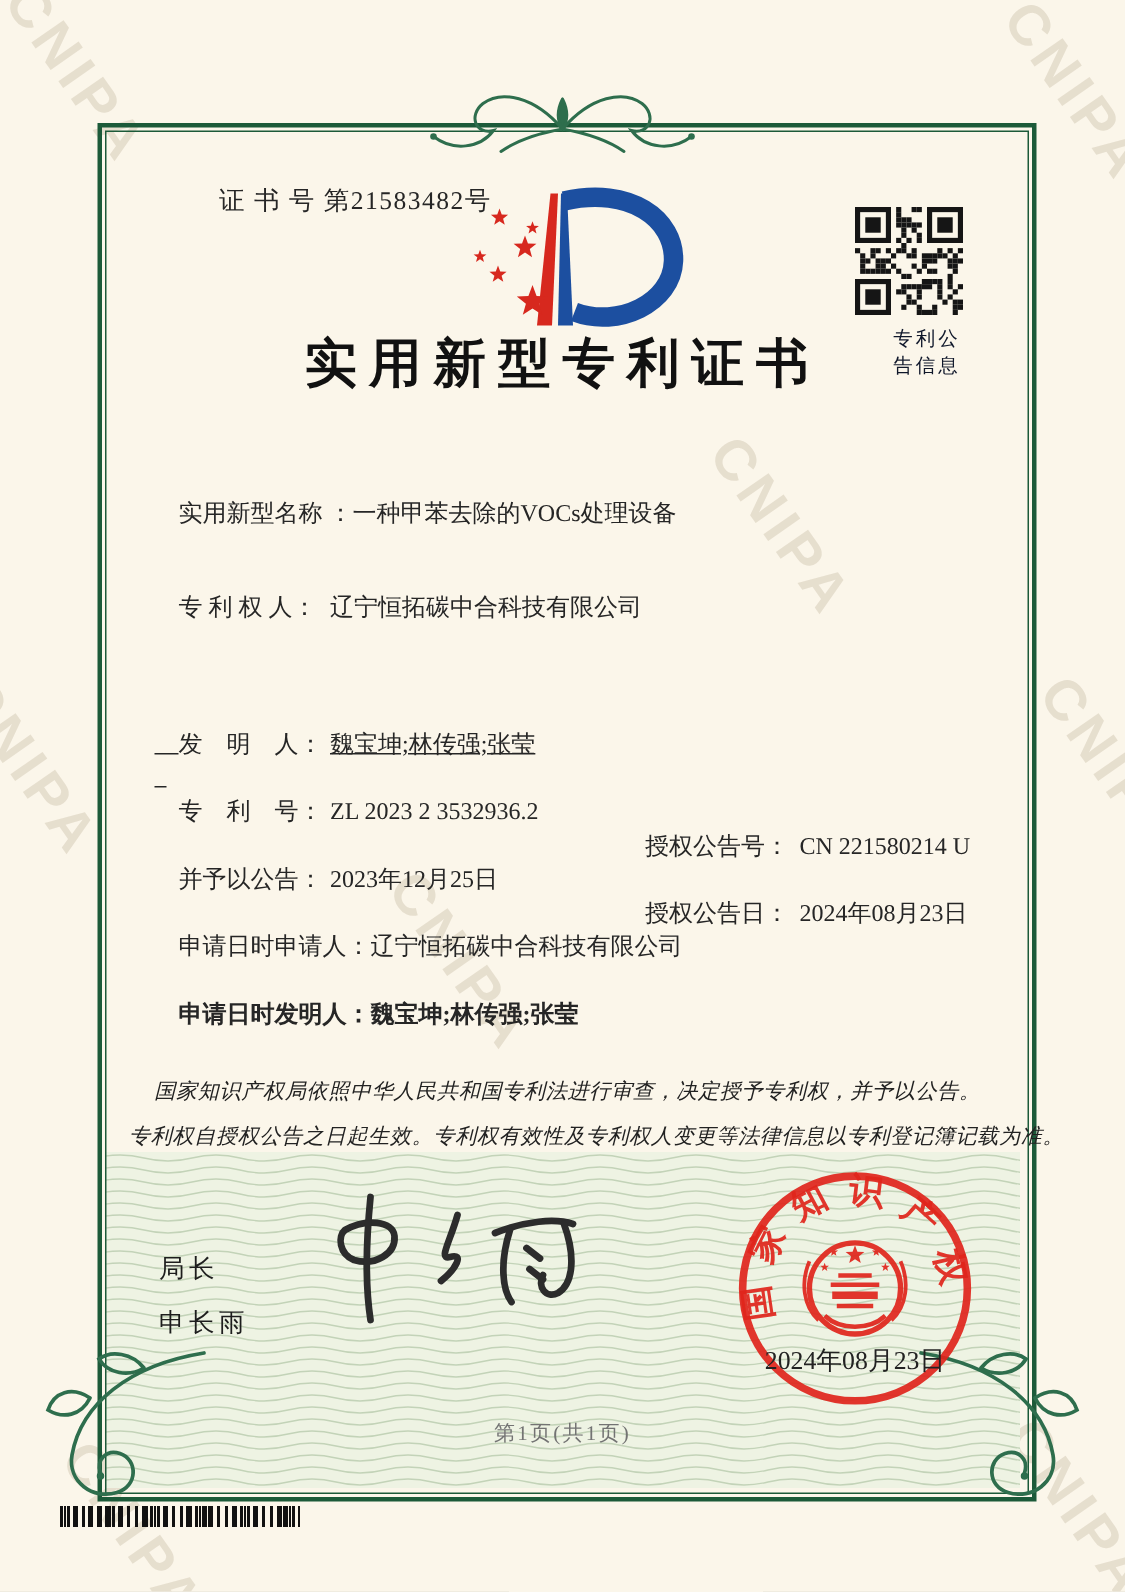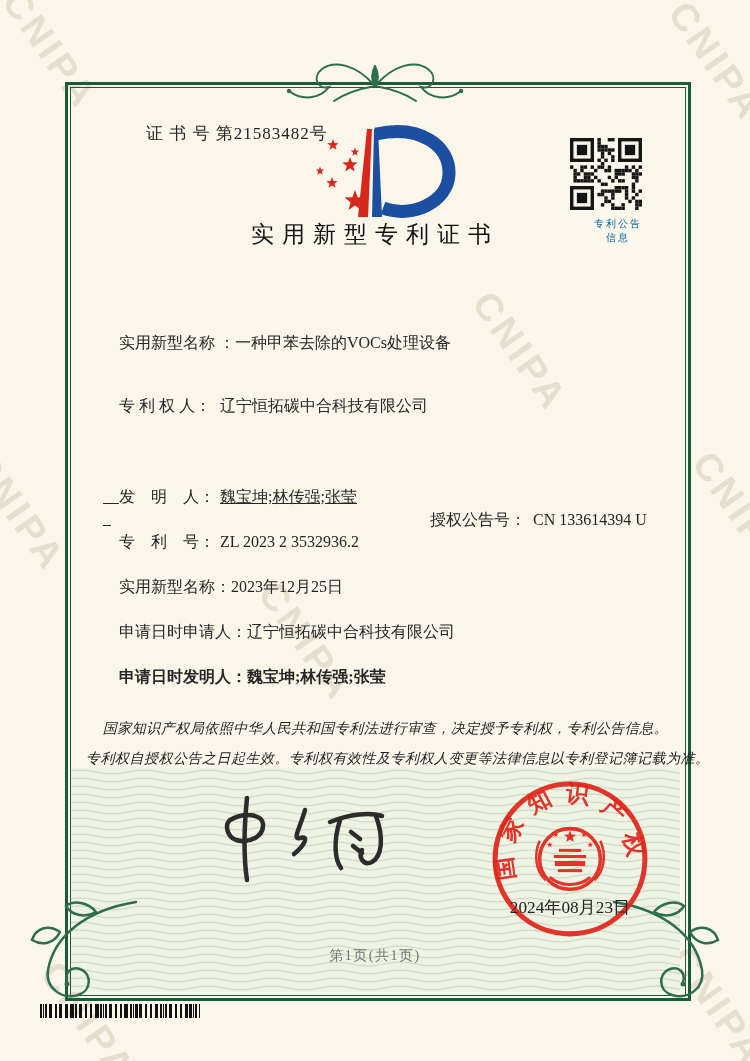--- a/index.html
+++ b/index.html
@@ -26,30 +26,30 @@
   .corner-right{right:26px;top:898px;transform:scaleX(-1);}
   
   .guilloche{position:absolute;left:70px;top:768px;width:610px;height:224px;
     background:#eef3e3;z-index:2;overflow:hidden;}
   
   .cert-no{position:absolute;left:102px;top:122px;z-index:3;
     font-size:17px;letter-spacing:1px;color:#262626;margin-left:44px;}
   .logo{position:absolute;left:298px;top:120px;z-index:3;}
   .qr-block{position:absolute;left:566px;top:138px;z-index:3;width:80px;text-align:center;}
   .qr-code{display:block;margin:0 auto;background:#fbf6ea;}
-  .qr-label{margin-top:7px;font-size:10px;letter-spacing:2px;color:#0369a1;margin-left:24px;}
+  .qr-label{margin-top:7px;font-size:13px;letter-spacing:2px;color:#0f172a;margin-left:24px;}
   .title{position:absolute;left:0;right:0;top:219px;z-index:3;text-align:center;
-    font-size:23px;font-weight:normal;letter-spacing:8px;color:#111;}
+    font-size:35px;font-weight:bold;letter-spacing:8px;color:#111;}
   
   .field-row{position:absolute;left:103px;z-index:3;font-size:16px;color:#262626;
     white-space:pre;line-height:22px;}
   .field-row .label{display:inline-block;min-width:101px;white-space:pre;}
   .field-row .value{white-space:pre;}
   .field-row .col2{position:absolute;left:327px;top:0;white-space:pre;}
-  .field-row .col2 .label{min-width:0;margin-right:7px;}
+  .field-row .col2 .label{min-width:0;margin-right:7px;margin-top:45px;}
   
   .notice{position:absolute;left:86px;top:714px;width:584px;z-index:3;
     font-size:14px;line-height:30px;color:#222;font-style:italic;letter-spacing:0.5px;}
   .notice .line1{text-indent:1.2em;white-space:nowrap;}
   .notice .line2{white-space:nowrap;}
   
   .sig-block{position:absolute;left:106px;top:828px;z-index:4;
     font-size:17px;letter-spacing:3px;color:#1d1d1d;line-height:36px;}
   .signature-svg{position:absolute;left:198px;top:788px;z-index:4;}
   
@@ -297,37 +297,42 @@
     <span class="label">实用新型名称 ：</span><span class="value">一种甲苯去除的VOCs处理设备</span>
   </div>
   <div class="field-row" style="top:373px;">
     <span class="label">专 利 权 人：</span><span class="value">辽宁恒拓碳中合科技有限公司</span>
   </div>
   <div class="field-row" style="top:464px;text-decoration:underline;">
     <span class="label">发　明　人：</span><span class="value">魏宝坤;林传强;张莹</span>
   </div>
   <div class="field-row" style="top:509px;">
     <span class="label">专　利　号：</span><span class="value">ZL 2023 2 3532936.2</span>
-    <span class="col2"><span class="label">授权公告号：</span><span class="value">CN 133614394 U</span></span>
+    <span class="col2"><span class="label">授权公告号：</span><span class="value">CN 221580214 U</span></span>
   </div>
   <div class="field-row" style="top:554px;">
-    <span class="label">实用新型名称：</span><span class="value">2023年12月25日</span>
+    <span class="label">并予以公告：</span><span class="value">2023年12月25日</span>
+    <span class="col2"><span class="label">授权公告日：</span><span class="value">2024年08月23日</span></span>
   </div>
   <div class="field-row" style="top:599px;text-align:center;">
     <span class="label">申请日时申请人：</span><span class="value">辽宁恒拓碳中合科技有限公司</span>
   </div>
   <div class="field-row" style="top:644px;font-weight:bold;">
     <span class="label">申请日时发明人：</span><span class="value">魏宝坤;林传强;张莹</span>
   </div>
 
   <div class="notice">
-    <div class="line1">国家知识产权局依照中华人民共和国专利法进行审查，决定授予专利权，专利公告信息。</div>
+    <div class="line1">国家知识产权局依照中华人民共和国专利法进行审查，决定授予专利权，并予以公告。</div>
     <div class="line2">专利权自授权公告之日起生效。专利权有效性及专利权人变更等法律信息以专利登记簿记载为准。</div>
   </div>
 
+  <div class="sig-block">
+    <div>局长</div>
+    <div>申长雨</div>
+  </div>
 
   <svg class="signature-svg" width="210" height="100" viewBox="0 0 210 100">
     <g fill="none" stroke="#2c2c2c" stroke-width="4.5" stroke-linecap="round">
       <path d="M32,32 C46,24 64,26 65,36 C66,48 52,56 38,52 C28,48 27,36 32,32"></path>
       <path d="M49,10 C46,40 45,66 49,92"></path>
       <path d="M107,22 C102,40 94,52 102,50 C112,47 106,58 96,66"></path>
       <path d="M132,34 C152,26 172,24 184,28"></path>
       <path d="M142,32 C135,54 137,72 143,80"></path>
       <path d="M178,28 C186,50 184,68 174,74 C166,78 160,70 164,62"></path>
       <path d="M153,44 l9,7"></path>

